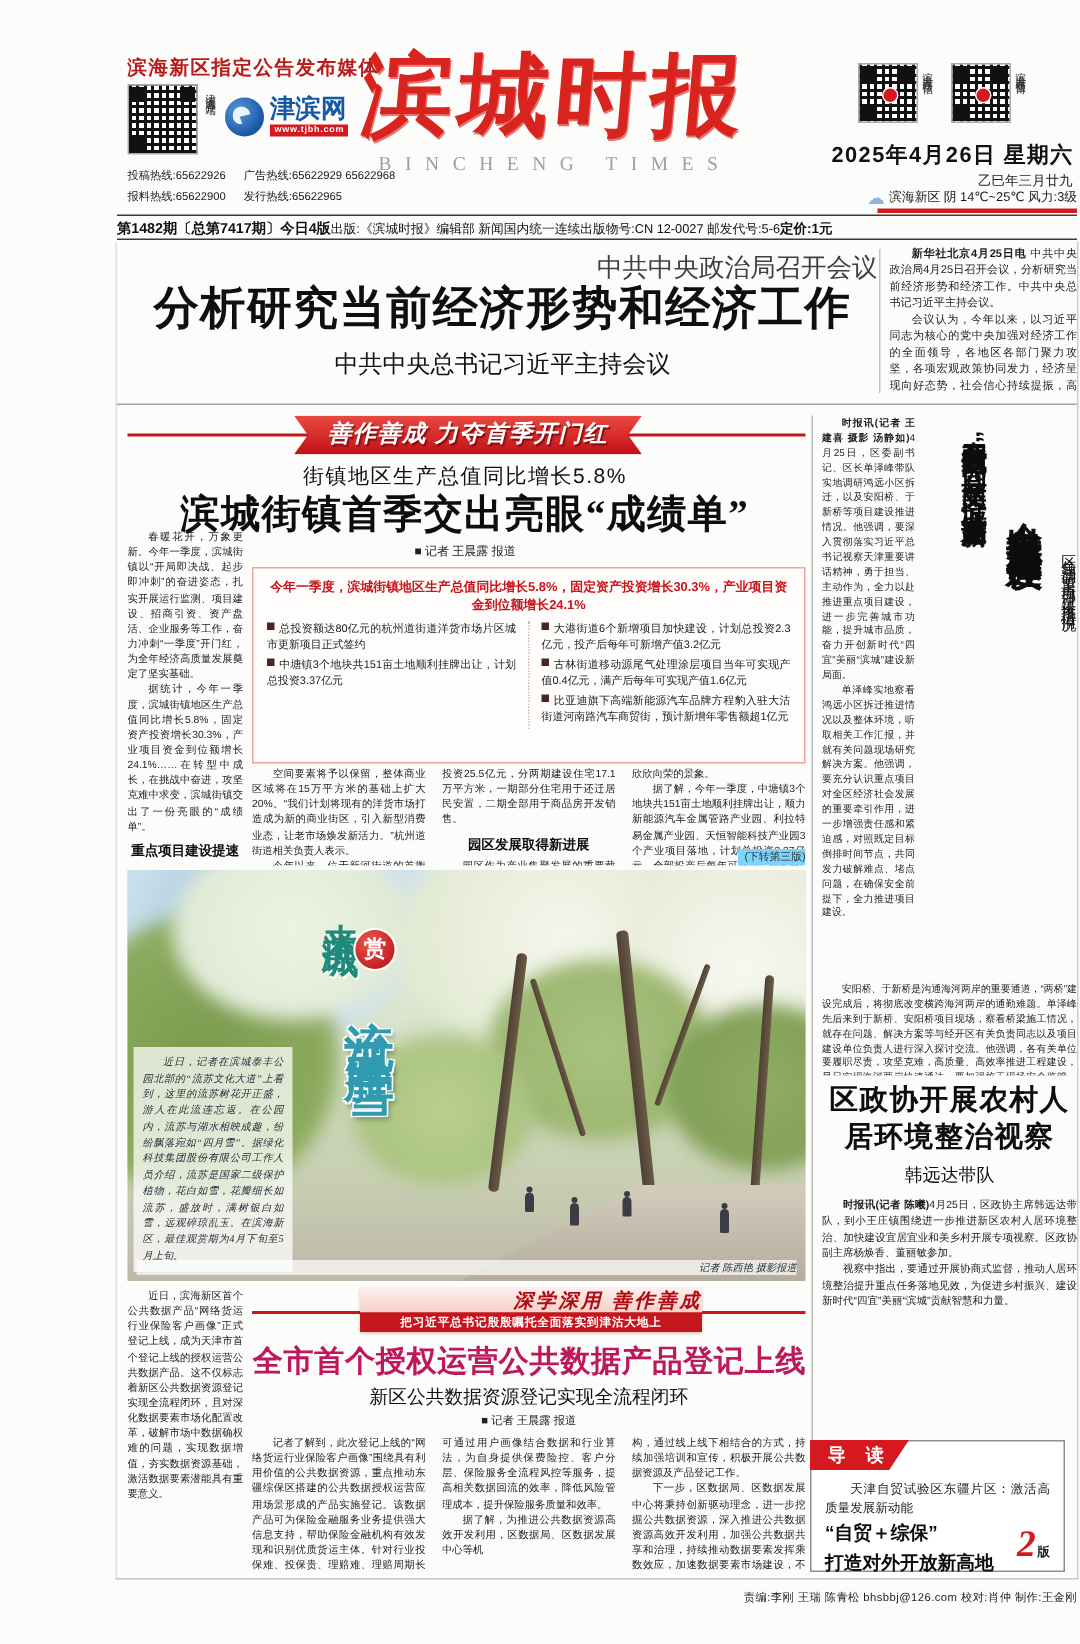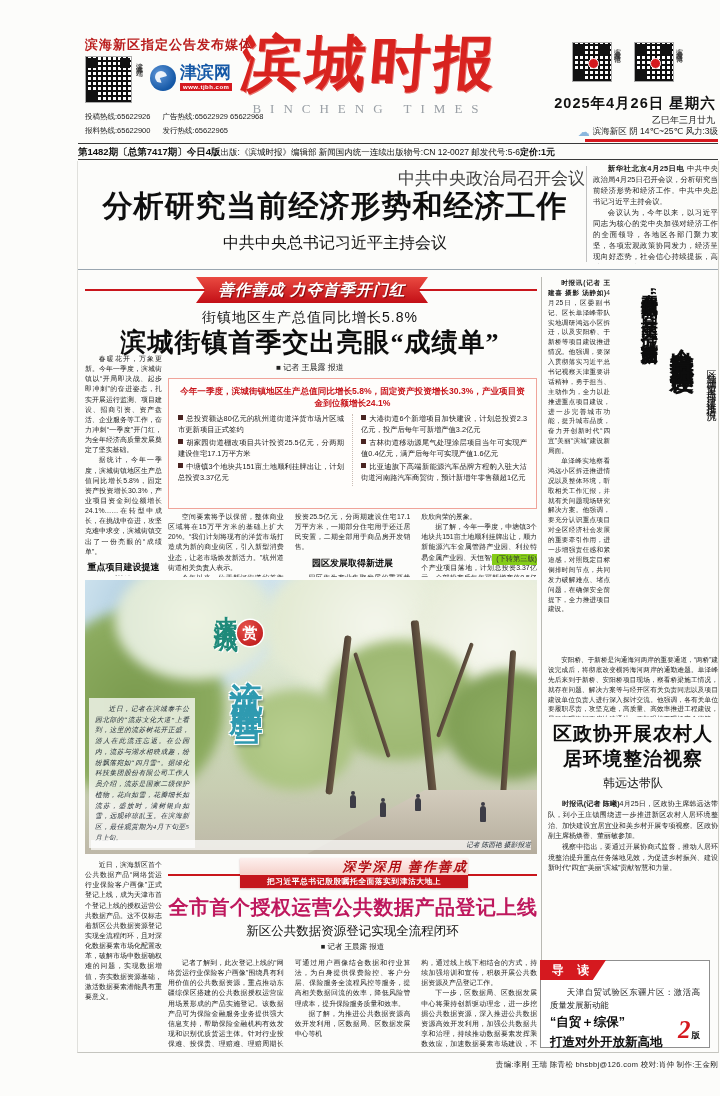--- a/index.html
+++ b/index.html
@@ -86,21 +86,21 @@
   .ss-box { left:168px; top:378px; width:369px; height:131px; border:1.5px solid #f0a49a; background:#fffdfb; padding:7px 9px 5px; overflow:hidden; }
   .ss-box-title { font-size:8.6px; font-weight:bold; color:#c9161c; text-align:center; line-height:1.35; }
   .ss-box-cols { display:flex; margin-top:5px; }
   .ss-box-col { flex:1; font-size:7.3px; line-height:1.5; color:#1c1c1c; text-align:justify; }
   .ss-box-col.lft { padding-right:8px; border-right:1px dotted #cabdb5; }
   .ss-box-col.rgt { padding-left:8px; }
   .bx-item { margin-bottom:2px; }
   .bx-sq { display:inline-block; width:5px; height:5px; background:#4a2522; margin-right:3px; vertical-align:1px; }
   .ss-lower { left:168px; top:512px; width:369px; height:65px; display:flex; gap:11px; overflow:hidden; }
   .ss-lower .lcol { flex:1; overflow:hidden; position:relative; }
-  .ss-jump { position:absolute; right:0; bottom:12px; background:#84cc16; padding-left:4px; }
+  .ss-jump { position:absolute; right:0; bottom:0; background:#7dd3fc; padding-left:4px; }
 
   
   .photo { left:85px; top:580px; width:452px; height:274px; overflow:hidden;
            background:linear-gradient(180deg,#cfe3ee 0%,#dfe9d6 28%,#cdd8ba 55%,#c8ceb2 76%,#beb8a8 100%); }
   .blob { position:absolute; border-radius:50%; filter:blur(6px); }
   .trunk { position:absolute; background:linear-gradient(90deg,#4e4034,#6b5a46); border-radius:3px; }
   .path { position:absolute; right:0; bottom:0; width:62%; height:64px; background:linear-gradient(180deg,#d3ccbd,#b5ad9d); clip-path:polygon(18% 100%,100% 100%,100% 0,60% 0); }
   .person { position:absolute; width:6px; height:13px; background:#3c3c46; border-radius:3px 3px 1px 1px; }
   .person::before { content:""; position:absolute; left:1px; top:-4px; width:4px; height:4px; border-radius:50%; background:#3c3c46; }
   .tag-prefix { position:absolute; left:125px; top:16px; writing-mode:vertical-rl; font-size:24px; font-weight:900; color:#1f8a7a; letter-spacing:6px; text-shadow:1px 1px 0 #fff; }
@@ -229,21 +229,20 @@
     <p>据统计，今年一季度，滨城街镇地区生产总值同比增长5.8%，固定资产投资增长30.3%，产业项目资金到位额增长24.1%……在转型中成长，在挑战中奋进，攻坚克难中求变，滨城街镇交出了一份亮眼的“成绩单”。</p>
     <div class="col-subhead">重点项目建设提速增效</div>
 
   </div>
 
   <div class="abs ss-box">
     <div class="ss-box-title">今年一季度，滨城街镇地区生产总值同比增长5.8%，固定资产投资增长30.3%，产业项目资金到位额增长24.1%</div>
     <div class="ss-box-cols">
       <div class="ss-box-col lft">
         <div class="bx-item"><span class="bx-sq"></span><span>总投资额达80亿元的杭州道街道洋货市场片区城市更新项目正式签约</span></div>
-        <div class="bx-item"><span class="bx-sq"></span><span>胡家园街道棚改项目共计投资25.5亿元，分两期建设住宅17.1万平方米</span></div>
         <div class="bx-item"><span class="bx-sq"></span><span>中塘镇3个地块共151亩土地顺利挂牌出让，计划总投资3.37亿元</span></div>
       </div>
       <div class="ss-box-col rgt">
         <div class="bx-item"><span class="bx-sq"></span><span>大港街道6个新增项目加快建设，计划总投资2.3亿元，投产后每年可新增产值3.2亿元</span></div>
         <div class="bx-item"><span class="bx-sq"></span><span>古林街道移动源尾气处理涂层项目当年可实现产值0.4亿元，满产后每年可实现产值1.6亿元</span></div>
         <div class="bx-item"><span class="bx-sq"></span><span>比亚迪旗下高端新能源汽车品牌方程豹入驻大沽街道河南路汽车商贸街，预计新增年零售额超1亿元</span></div>
       </div>
     </div>
   </div>
 

